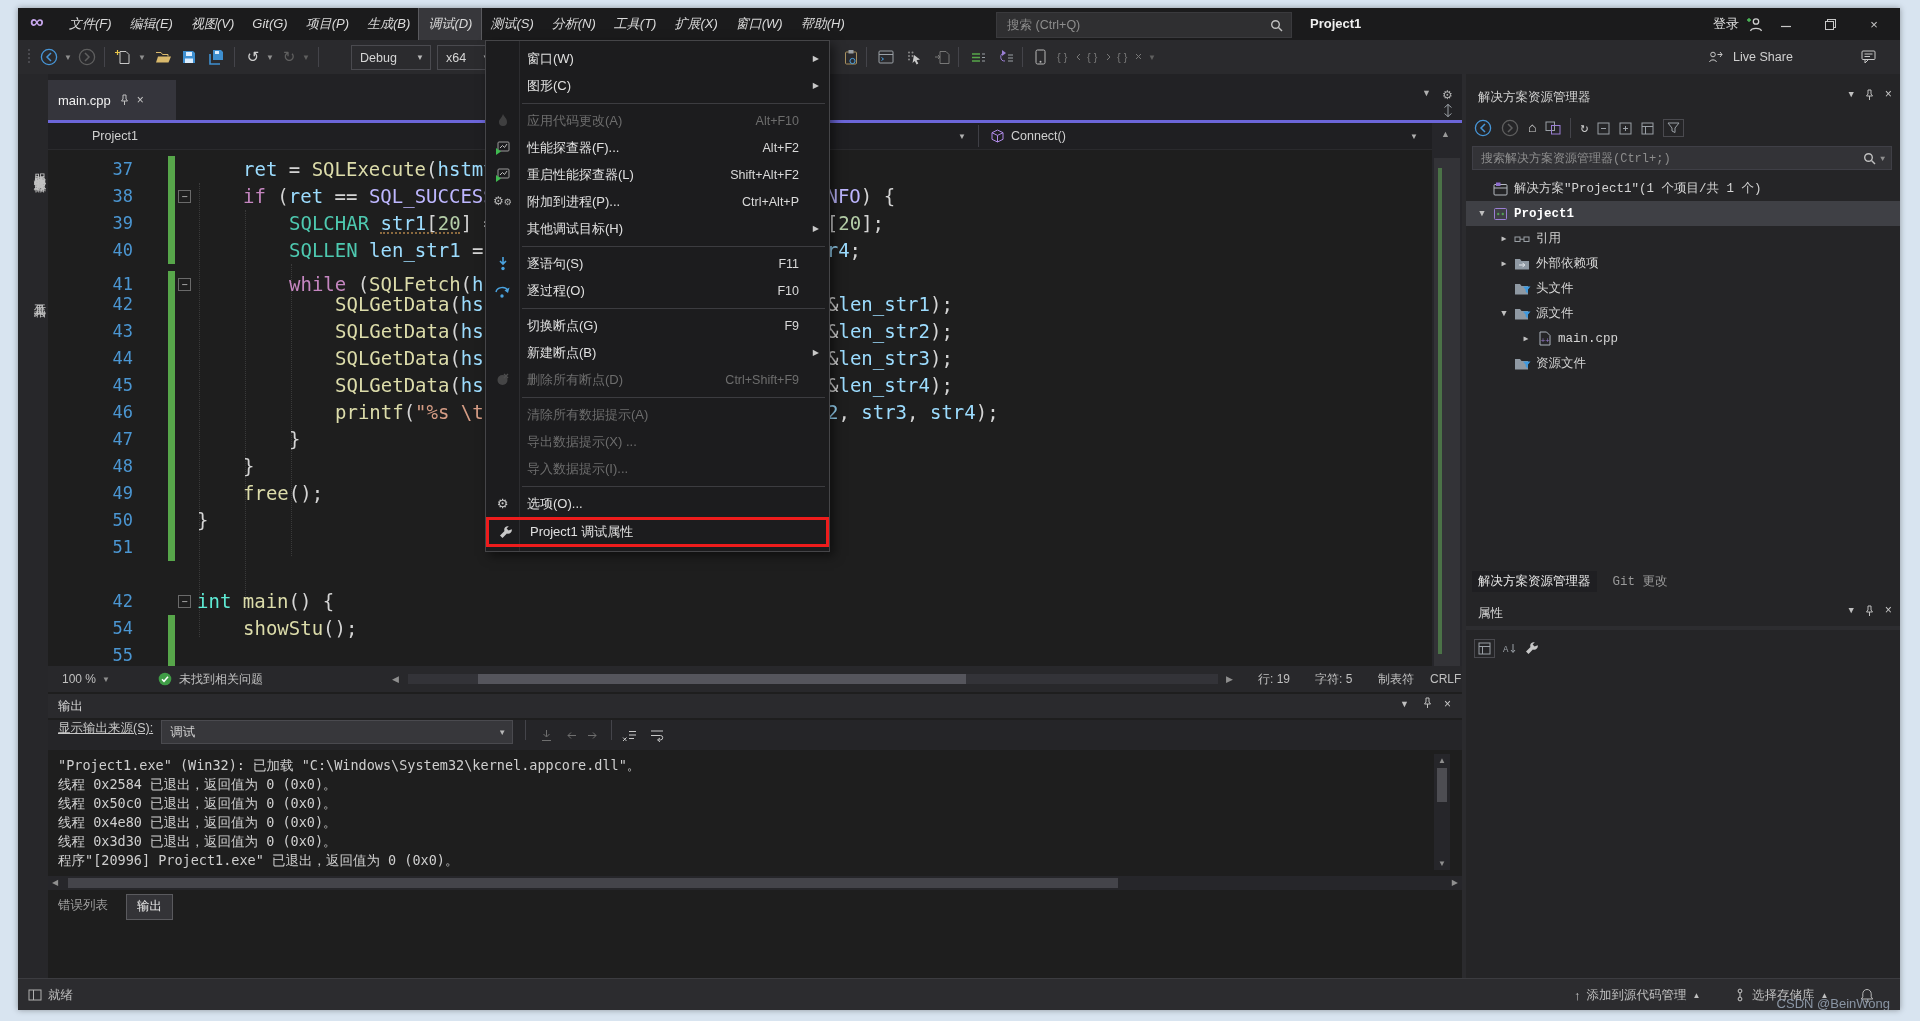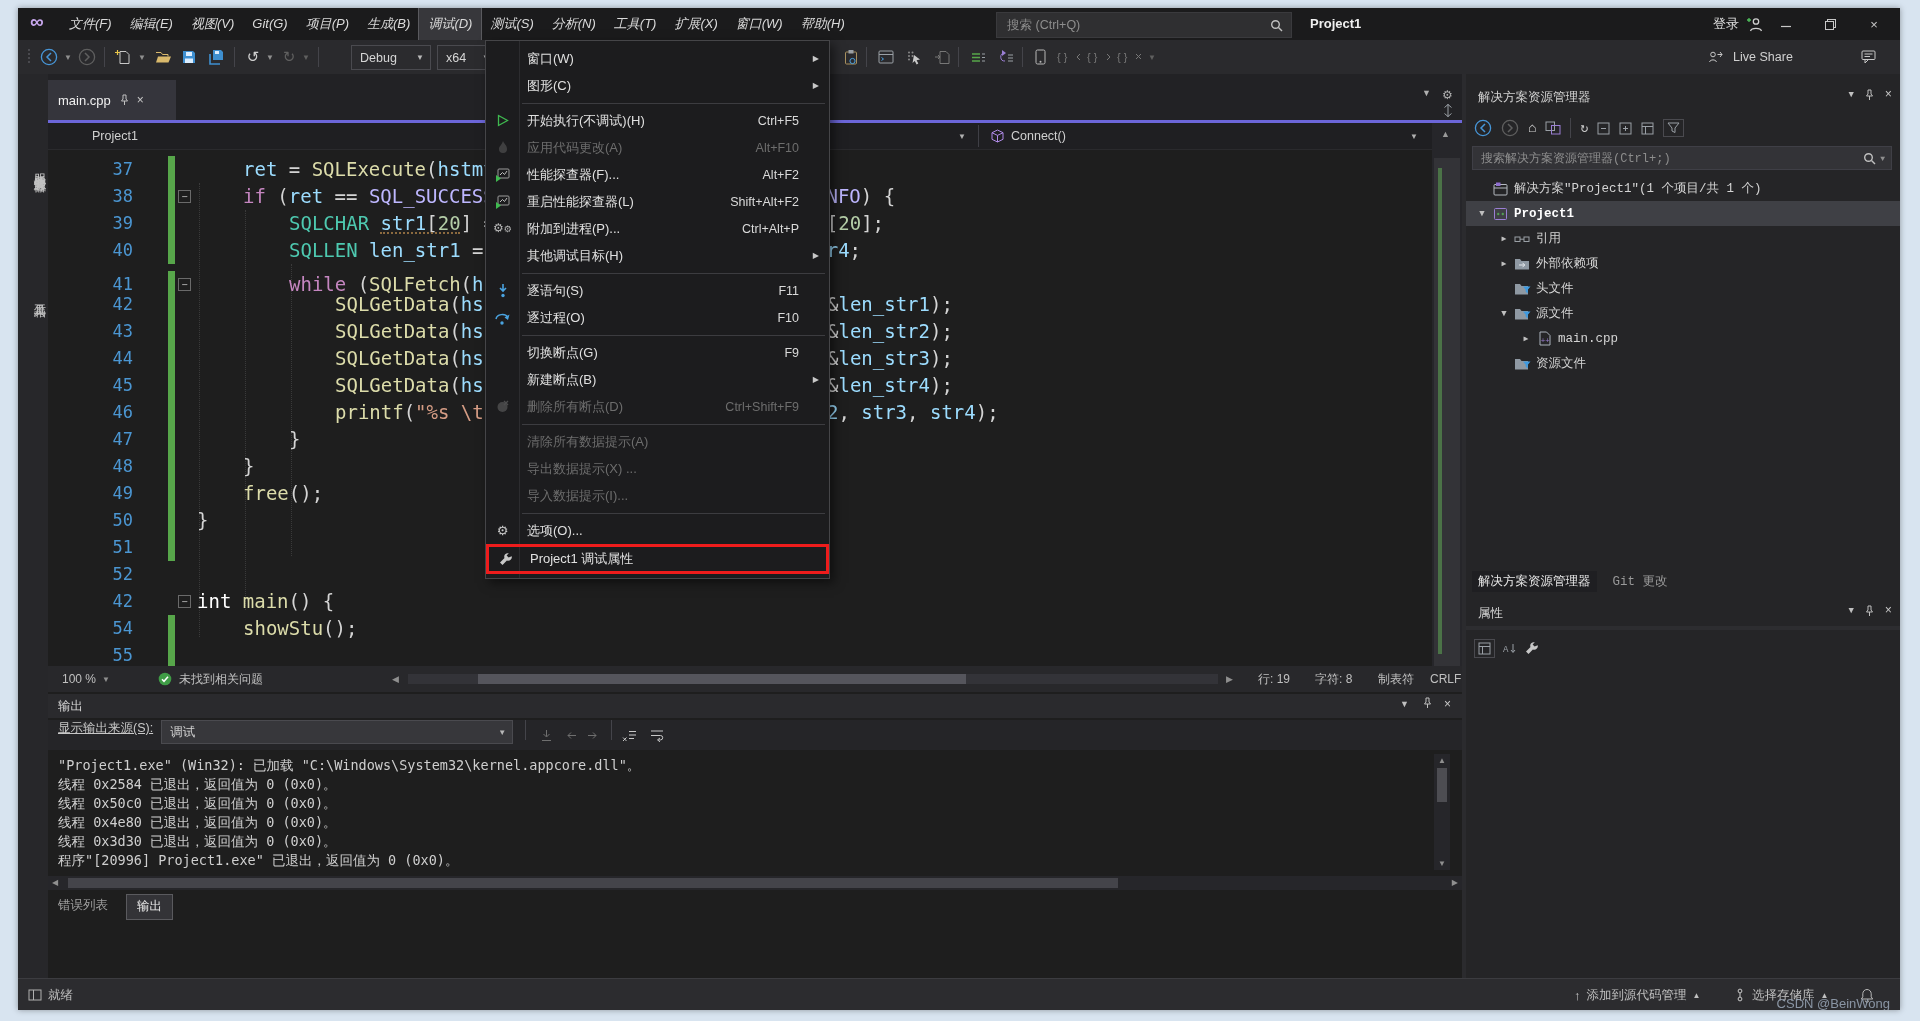--- a/index.html
+++ b/index.html
@@ -55,21 +55,21 @@
   #code-area{position:absolute;left:0;top:75px;width:1384px;height:517px;overflow:hidden;
              font-family:"DejaVu Sans Mono","Liberation Mono",monospace;}
   .code-row{position:absolute;left:0;width:1384px;height:27px;}
   .ln{position:absolute;left:30px;width:55px;text-align:right;color:#4b96d2;font-size:17px;line-height:27px;}
   .chg{position:absolute;left:120px;top:0;width:7px;height:27px;background:#57a64a;}
   .fold{position:absolute;left:130px;top:7px;width:13px;height:13px;border:1px solid #6a6a6a;color:#b8b8b8;
         font-size:10px;line-height:11px;text-align:center;box-sizing:border-box;background:#1e1e1e;}
   .codetxt{position:absolute;top:0;font-size:19px;line-height:27px;white-space:pre;}
   .squig{position:absolute;bottom:3px;height:0;border-bottom:2px dotted #8c6a3f;}
   .tk-p{color:#d4d4d4}.tk-v{color:#9cdcfe}.tk-f{color:#dcdcaa}.tk-k{color:#c586c0}
-  .tk-b{color:#ffffff}.tk-t{color:#4ec9b0}.tk-m{color:#beb7ff}.tk-n{color:#b5cea8}.tk-s{color:#d69d85}
+  .tk-b{color:#5eead4}.tk-t{color:#4ec9b0}.tk-m{color:#beb7ff}.tk-n{color:#b5cea8}.tk-s{color:#d69d85}
   .iguide{position:absolute;width:0;border-left:1px dotted #3a3a3a;}
 
   .edscroll{position:absolute;left:1384px;top:49px;width:30px;height:543px;background:#26262a;}
   .edscroll .green{position:absolute;left:6px;top:45px;width:4px;height:486px;background:#57a64a;}
   .edscroll .thumb{position:absolute;left:2px;top:35px;width:26px;height:520px;background:#3f3f44;opacity:.5;}
 
   .edbottom{position:absolute;left:0;top:592px;width:1414px;height:26px;background:#28282b;
             font-size:12px;color:#c0c0c0;}
   .edbottom .item{position:absolute;top:0;height:26px;display:flex;align-items:center;}
   .hstrack{position:absolute;left:360px;top:8px;width:810px;height:10px;background:#333338;}
@@ -470,24 +470,20 @@
           <div class="code-row" style="top: 358px;">
             <span class="ln">50</span>
             <span class="chg"></span>
             <span class="codetxt" style="left: 149px;"><span class="tk-p">}</span></span>
           </div>
           <div class="code-row" style="top: 385px;">
             <span class="ln">51</span>
             <span class="chg"></span>
             <span class="codetxt" style="left: 149px;"></span>
           </div>
-          <div class="code-row" style="top: 412px;">
-            <span class="ln">52</span>
-            <span class="codetxt" style="left: 149px;"></span>
-          </div>
           <div class="code-row" style="top: 439px;">
             <span class="ln">42</span>
             <span class="fold">−</span>
             <span class="codetxt" style="left: 149px;"><span class="tk-b">int</span><span class="tk-p"> </span><span class="tk-f">main</span><span class="tk-p">() {</span></span>
           </div>
           <div class="code-row" style="top: 466px;">
             <span class="ln">54</span>
             <span class="chg"></span>
             <span class="codetxt" style="left: 195px;"><span class="tk-f">showStu</span><span class="tk-p">();</span></span>
           </div>
@@ -520,21 +516,21 @@
               </svg>
             </span>
         <span style="margin-left:7px">未找到相关问题</span>
       </span>
       <span class="item" style="left:344px;font-size:9px;color:#8f8f8f">◀</span>
       <span class="hstrack">
             <span class="hsthumb"></span>
           </span>
       <span class="item" style="left:1178px;font-size:9px;color:#8f8f8f">▶</span>
       <span class="item" style="left:1210px">行: 19</span>
-      <span class="item" style="left:1267px">字符: 8</span>
+      <span class="item" style="left:1267px">字符: 5</span>
       <span class="item" style="left:1330px">制表符</span>
       <span class="item" style="left:1382px">CRLF</span>
     </div>
   </div>
 
   <div class="outputpanel">
     <div class="outhdr">
       <span class="abs" style="left:10px;top:4px">输出</span>
       <span class="abs" style="left:1352px;top:5px;font-size:9px;color:#c0c0c0">▼</span>
       <span class="abs" style="left:1374px;top:3px" id="ic-outpin"><svg width="11" height="12">
@@ -846,29 +842,20 @@
           <span class="mi-ico"></span>
           <span class="mi-label">窗口(W)</span>
           <span class="mi-sub">▶</span>
         </div>
         <div class="menu-item">
           <span class="mi-ico"></span>
           <span class="mi-label">图形(C)</span>
           <span class="mi-sub">▶</span>
         </div>
         <div class="menu-sep"></div>
-        <div class="menu-item">
-          <span class="mi-ico">
-            <svg width="13" height="13">
-              <polygon points="2.5,1.5 11.5,6.5 2.5,11.5" fill="none" stroke="#3fba50" stroke-width="1.3"></polygon>
-            </svg>
-          </span>
-          <span class="mi-label">开始执行(不调试)(H)</span>
-          <span class="mi-key">Ctrl+F5</span>
-        </div>
         <div class="menu-item dis">
           <span class="mi-ico">
             <svg width="12" height="13">
               <path d="M6 0C7 3 10 4 10 8a4 4 0 0 1-8 0C2 5 5 4 6 0z" fill="#6b6b6b"></path>
             </svg>
           </span>
           <span class="mi-label">应用代码更改(A)</span>
           <span class="mi-key">Alt+F10</span>
         </div>
         <div class="menu-item">

